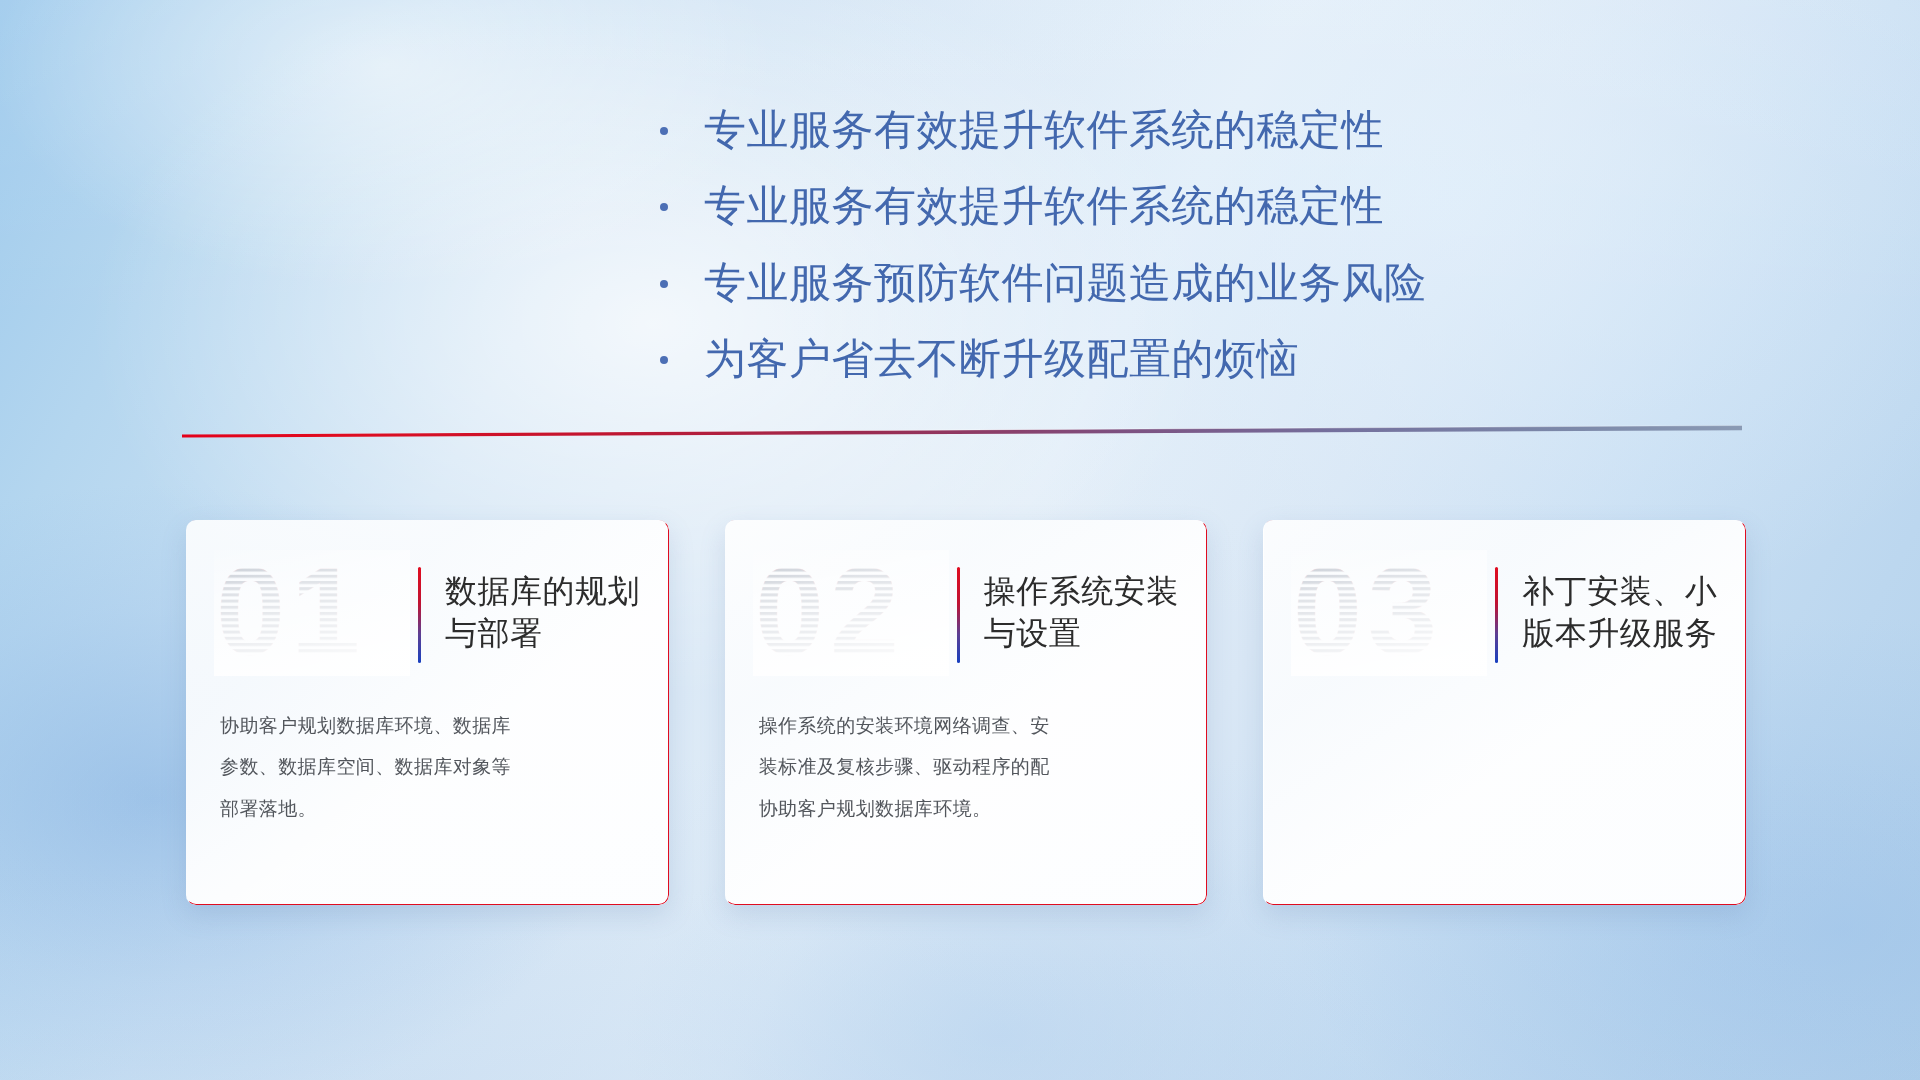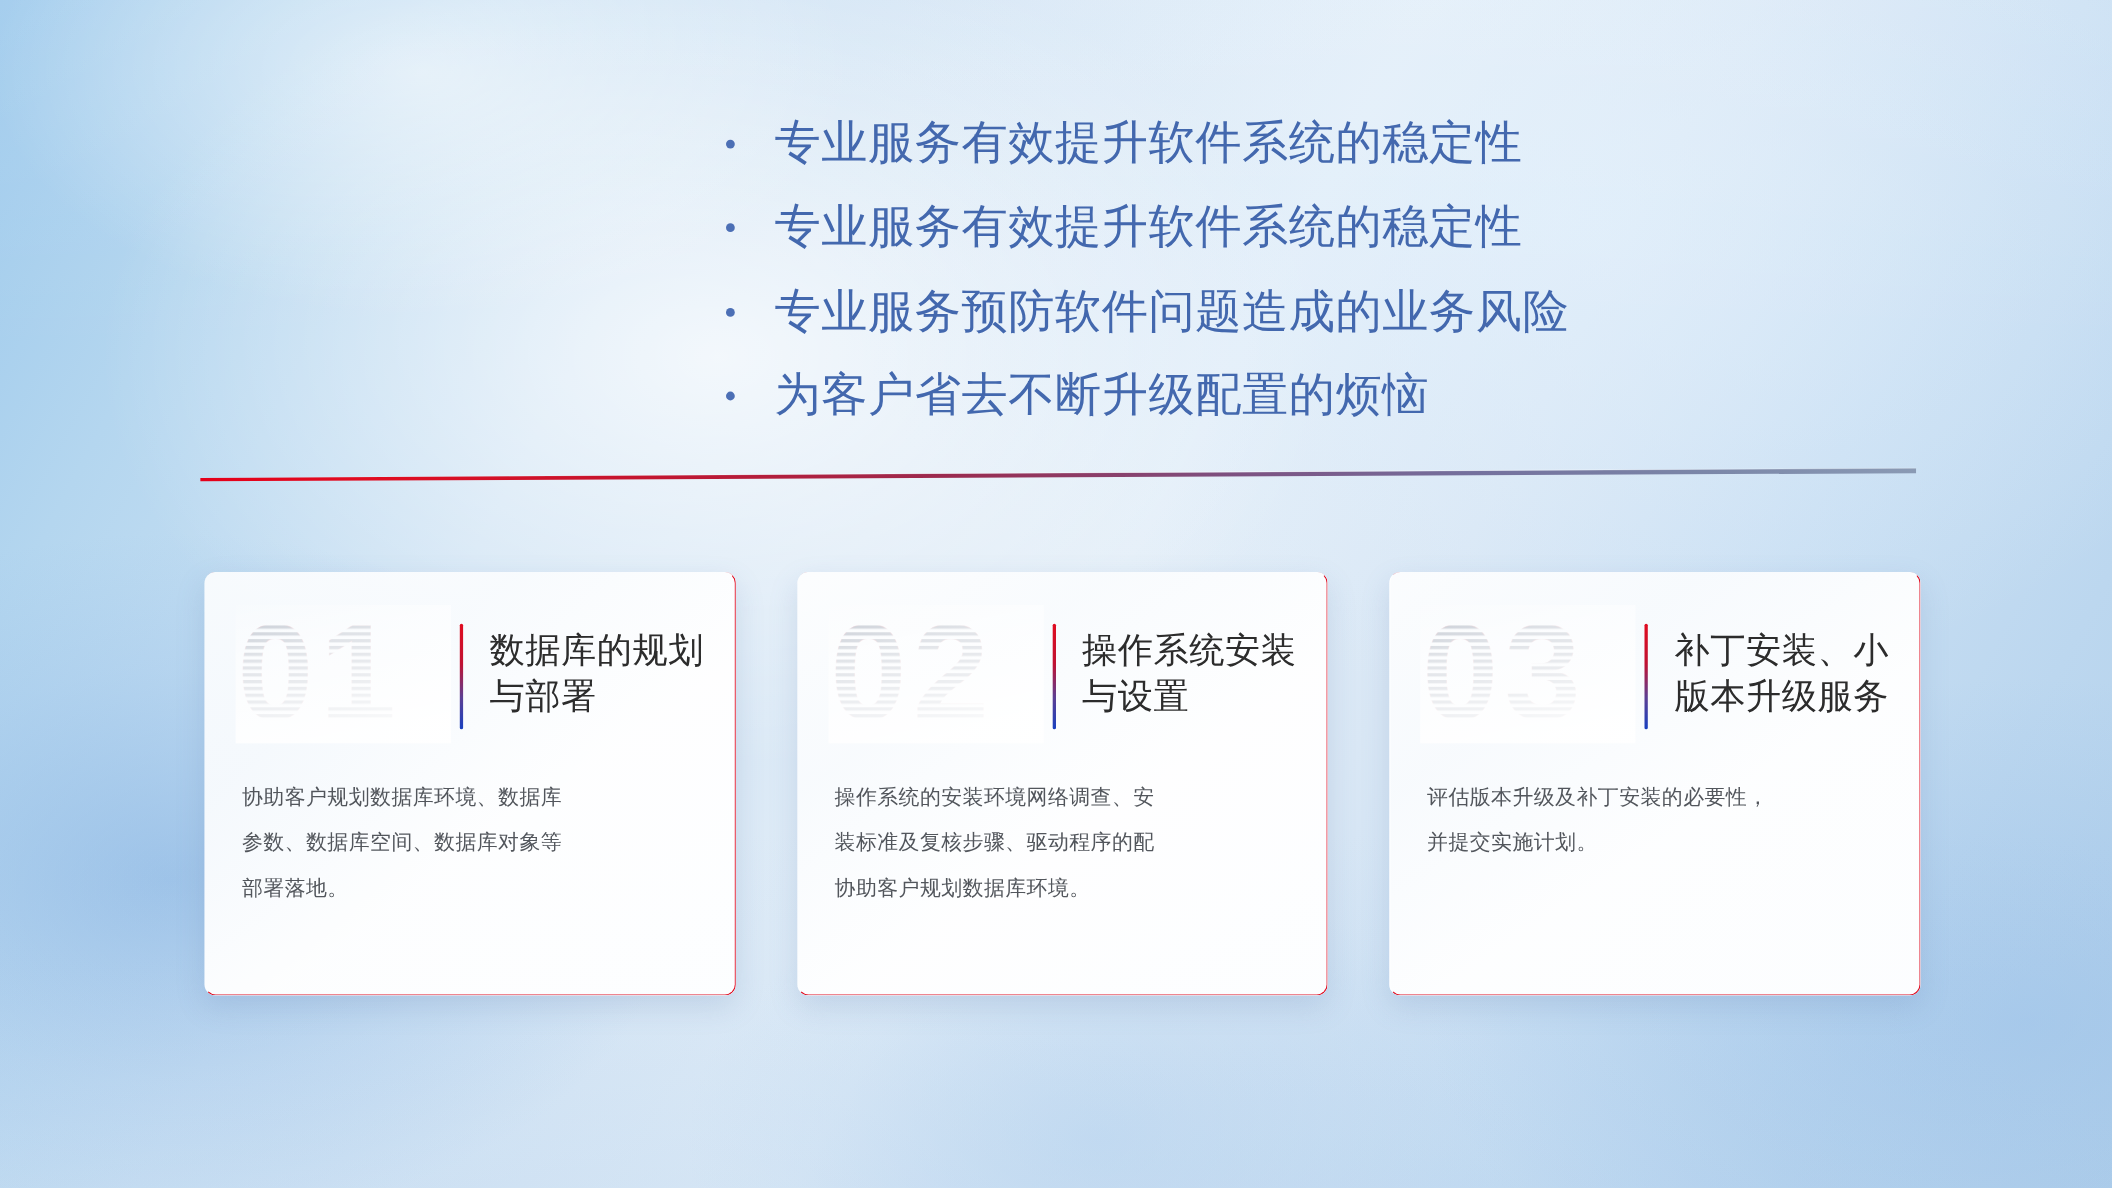--- a/index.html
+++ b/index.html
@@ -319,20 +319,16 @@
             <g mask="url(#m3)">
               <text x="2" y="104" font-family="'Liberation Sans',sans-serif" font-size="124" font-weight="700" fill="#8b94a3" letter-spacing="6">03</text>
               <text x="2" y="104" font-family="'Liberation Sans',sans-serif" font-size="124" font-weight="700" fill="none" stroke="#d08a94" stroke-width="0.8" opacity=".5" letter-spacing="6">03</text>
             </g>
             <rect width="196" height="126" fill="url(#fade3)"></rect>
           </svg>
         </div>
         <div class="vbar"></div>
         <div class="card-title">补丁安装、小版本升级服务</div>
       </div>
-      <div class="card-body">
-        <p>评估版本升级及补丁安装的必要性，</p>
-        <p>并提交实施计划。</p>
-      </div>
     </div>
 
   </div>
 </div>
 
 </body></html>

